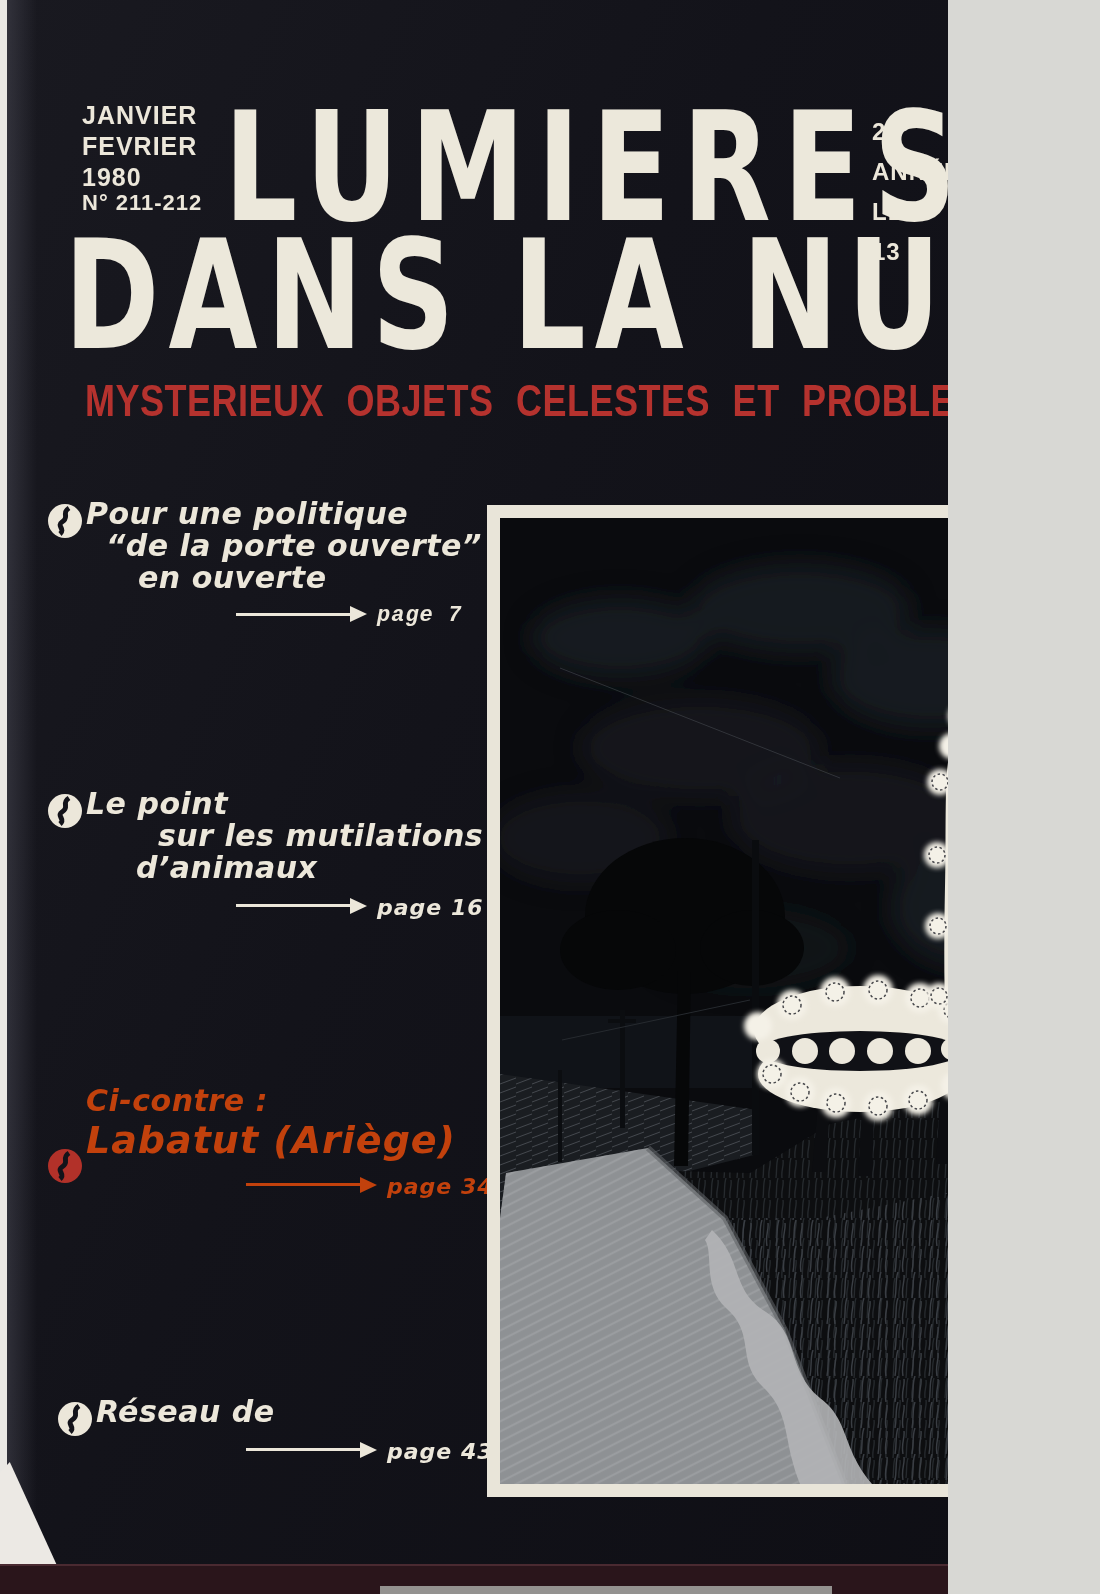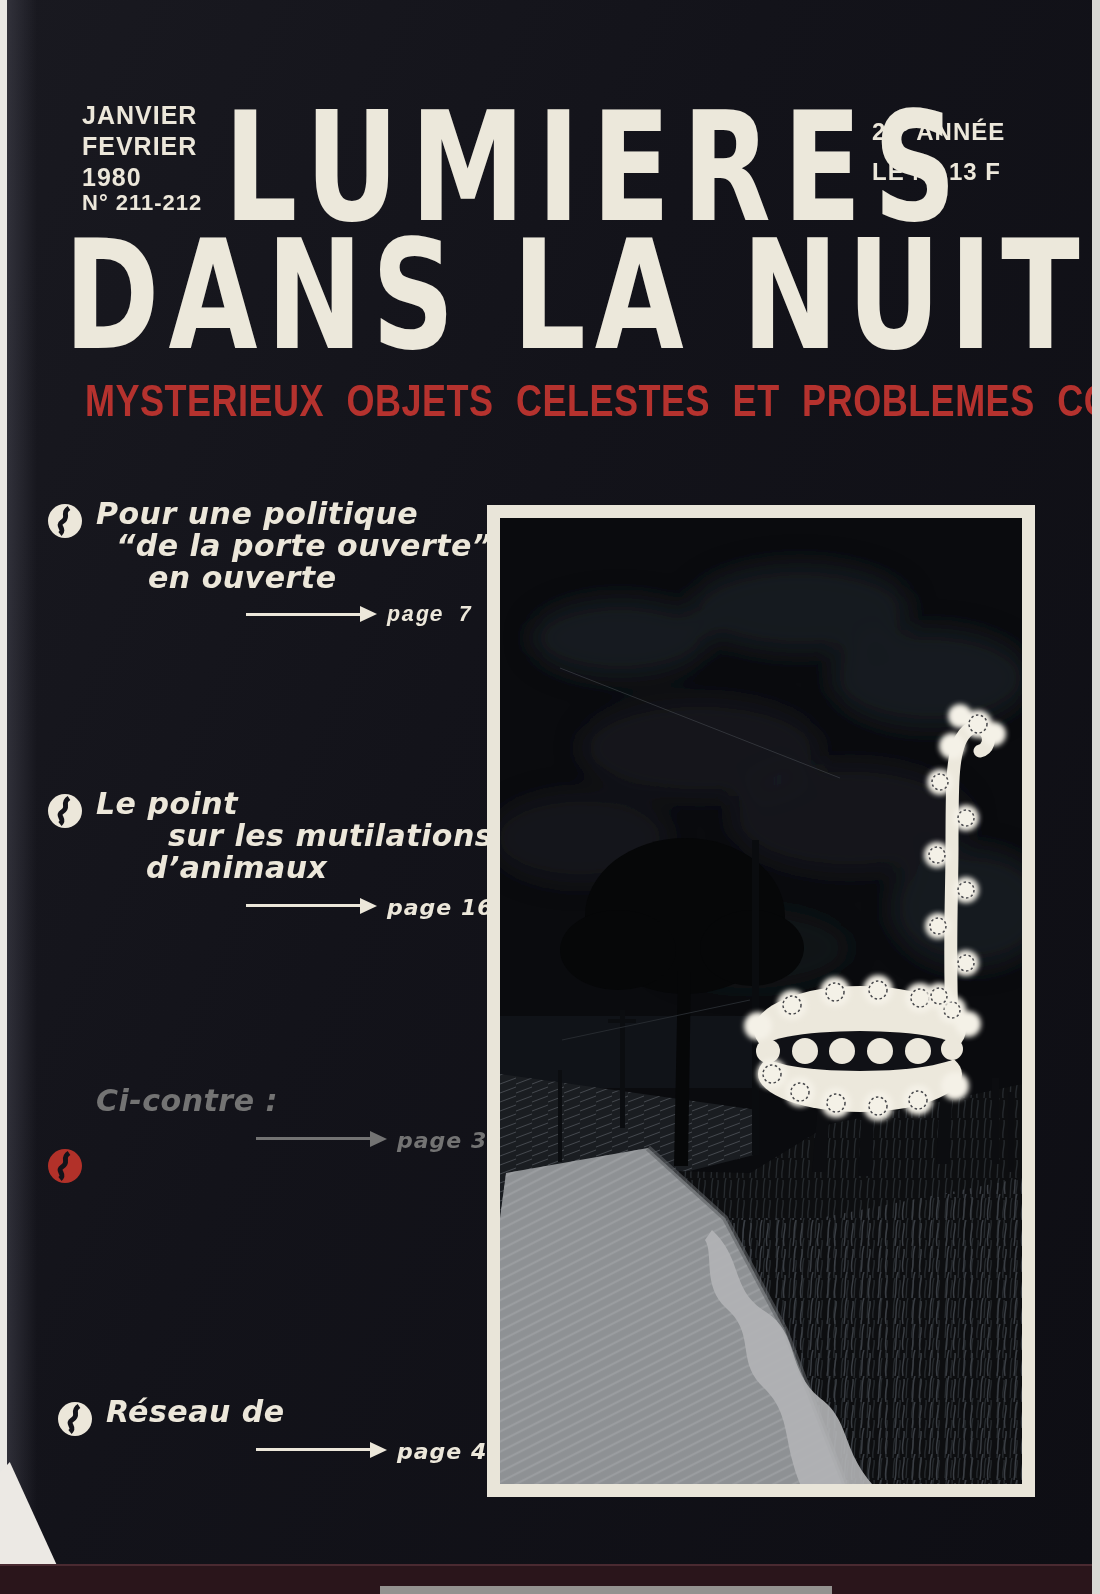--- a/index.html
+++ b/index.html
@@ -1,52 +1,52 @@
 <!DOCTYPE html>
 <html><head>
 <meta charset="utf-8">
 <style>
   html,body{margin:0;padding:0;background:#d8d8d4;}
-  .page{position:relative;width:1092px;height:1594px;overflow:hidden;
+  .page{position:relative;width:948px;height:1594px;overflow:hidden;
         background:#f0efeb;font-family:"Liberation Sans",sans-serif;}
   .cover{position:absolute;left:7px;top:0;width:1085px;height:1564px;
          background:linear-gradient(115deg,#191920 0%,#13131a 42%,#0e0e14 100%);}
   .edge-left{position:absolute;left:0;top:0;width:7px;height:1594px;background:#eae8e4;}
   .edge-right{position:absolute;left:1092px;top:0;width:8px;height:1594px;background:#0a0609;}
   .edge-wear{position:absolute;left:7px;top:0;width:30px;height:1564px;
              background:linear-gradient(to right,rgba(80,80,92,.45),rgba(0,0,0,0));}
   .corner-wedge{position:absolute;left:0;top:1462px;width:70px;height:132px;background:#ece9e4;
                 clip-path:polygon(0 8%,14% 0,100% 100%,0 100%);}
   .bottom-band{position:absolute;left:0;top:1564px;width:1100px;height:30px;background:#2a151b;
                border-top:2px solid #4a2a31;}
   .bottom-sliver{position:absolute;left:380px;top:1586px;width:452px;height:8px;background:#949290;}
 
   .cream{color:#ece7da;}
-  .red{color:#737373;}
+  .red{color:#c2410c;}
 
   
   .months{position:absolute;left:82px;top:100px;font-size:25px;font-weight:bold;
           letter-spacing:1px;line-height:31px;}
   .issue-no{position:absolute;left:82px;top:190px;font-size:22px;font-weight:bold;letter-spacing:1px;}
   .right-info{position:absolute;left:872px;top:106px;font-size:24px;font-weight:bold;letter-spacing:1px;line-height:40px;}
   .right-info sup{font-size:14px;}
   .title{position:absolute;font-weight:bold;font-family:"DejaVu Sans",sans-serif;
          font-size:115px;letter-spacing:12px;white-space:nowrap;line-height:1;
          transform:scaleY(1.32);transform-origin:0 0;color:#ece8db;}
   .title1{left:224px;top:92px;}
   .title2{left:64px;top:220px;letter-spacing:9px;}
   .tagline{position:absolute;left:85px;top:376px;font-size:36px;font-weight:bold;
            letter-spacing:.5px;word-spacing:12px;white-space:nowrap;
            transform:scaleY(1.22);transform-origin:0 0;color:#b5322e;}
 
   
   .teaser{position:absolute;font-style:italic;font-weight:bold;
           font-family:"DejaVu Sans",sans-serif;}
   .t-icon{position:absolute;left:0;top:4px;}
-  .t-body{margin-left:50px;font-size:30px;line-height:32px;letter-spacing:.5px;}
+  .t-body{margin-left:40px;font-size:30px;line-height:32px;letter-spacing:.5px;}
   .ml1{margin-left:20px;} .ml2{margin-left:52px;}
   .ml3{margin-left:72px;} .ml4{margin-left:50px;} .ml5{margin-left:88px;}
   .big-line{font-size:38px;line-height:46px;letter-spacing:1px;}
   .arrow-row{margin-top:6px;white-space:nowrap;}
   .arrow{display:inline-block;position:relative;width:115px;height:3px;background:currentColor;
          vertical-align:middle;margin-bottom:4px;}
   .arrow::after{content:"";position:absolute;right:-16px;top:50%;transform:translateY(-50%);
          border-left:17px solid currentColor;border-top:8px solid transparent;border-bottom:8px solid transparent;}
   .page-label{font-size:22px;margin-left:26px;vertical-align:middle;letter-spacing:1px;}
 
@@ -114,20 +114,21 @@
 
   <div class="teaser red" style="left:46px;top:1085px;">
     <span class="t-icon" style="top:62px;">
       <svg width="38" height="38" viewBox="0 0 38 38">
           <circle cx="19" cy="19" r="17" fill="#b23129"></circle>
           <path d="M23 6 C15 11 24 15 16 20 C10 24 20 27 14 32" stroke="#13131a" stroke-width="5" fill="none"></path>
         </svg>
     </span>
     <div class="t-body">
       <div>Ci-contre :</div>
+      <div class="big-line">Labatut (Ariège)</div>
       <div class="arrow-row" style="margin-left:160px;">
         <span class="arrow"></span><span class="page-label">page 34</span>
       </div>
     </div>
   </div>
 
   <div class="teaser cream" style="left:56px;top:1396px;">
     <span class="t-icon">
       <svg width="38" height="38" viewBox="0 0 38 38">
           <circle cx="19" cy="19" r="17" fill="#ece7da"></circle>

